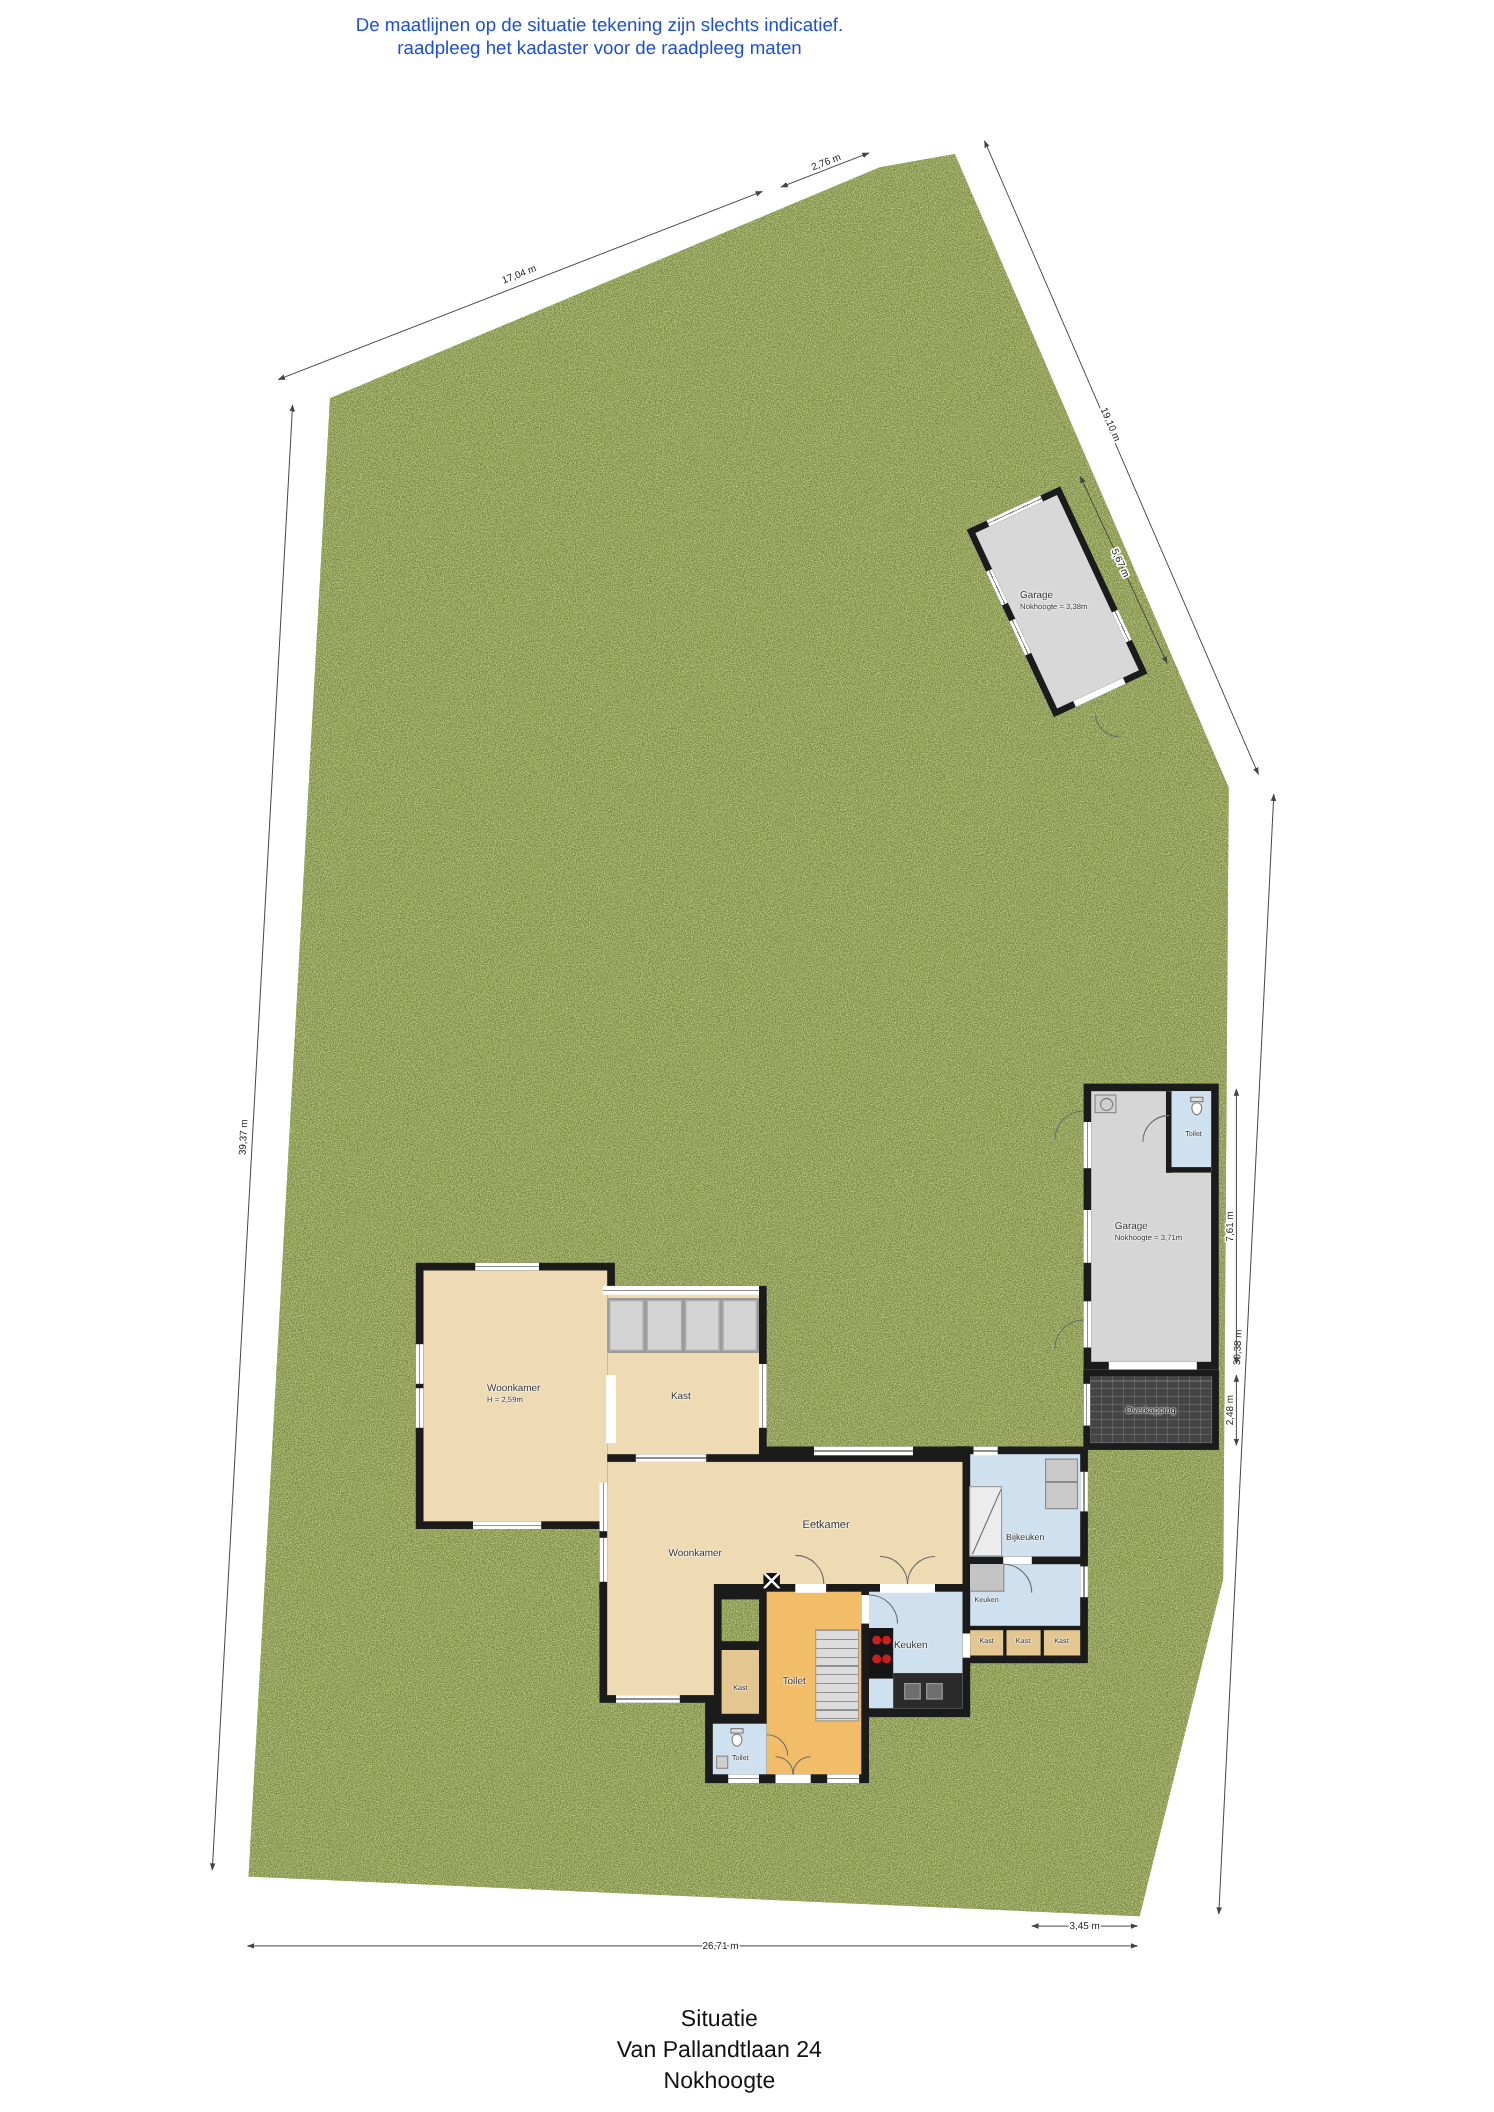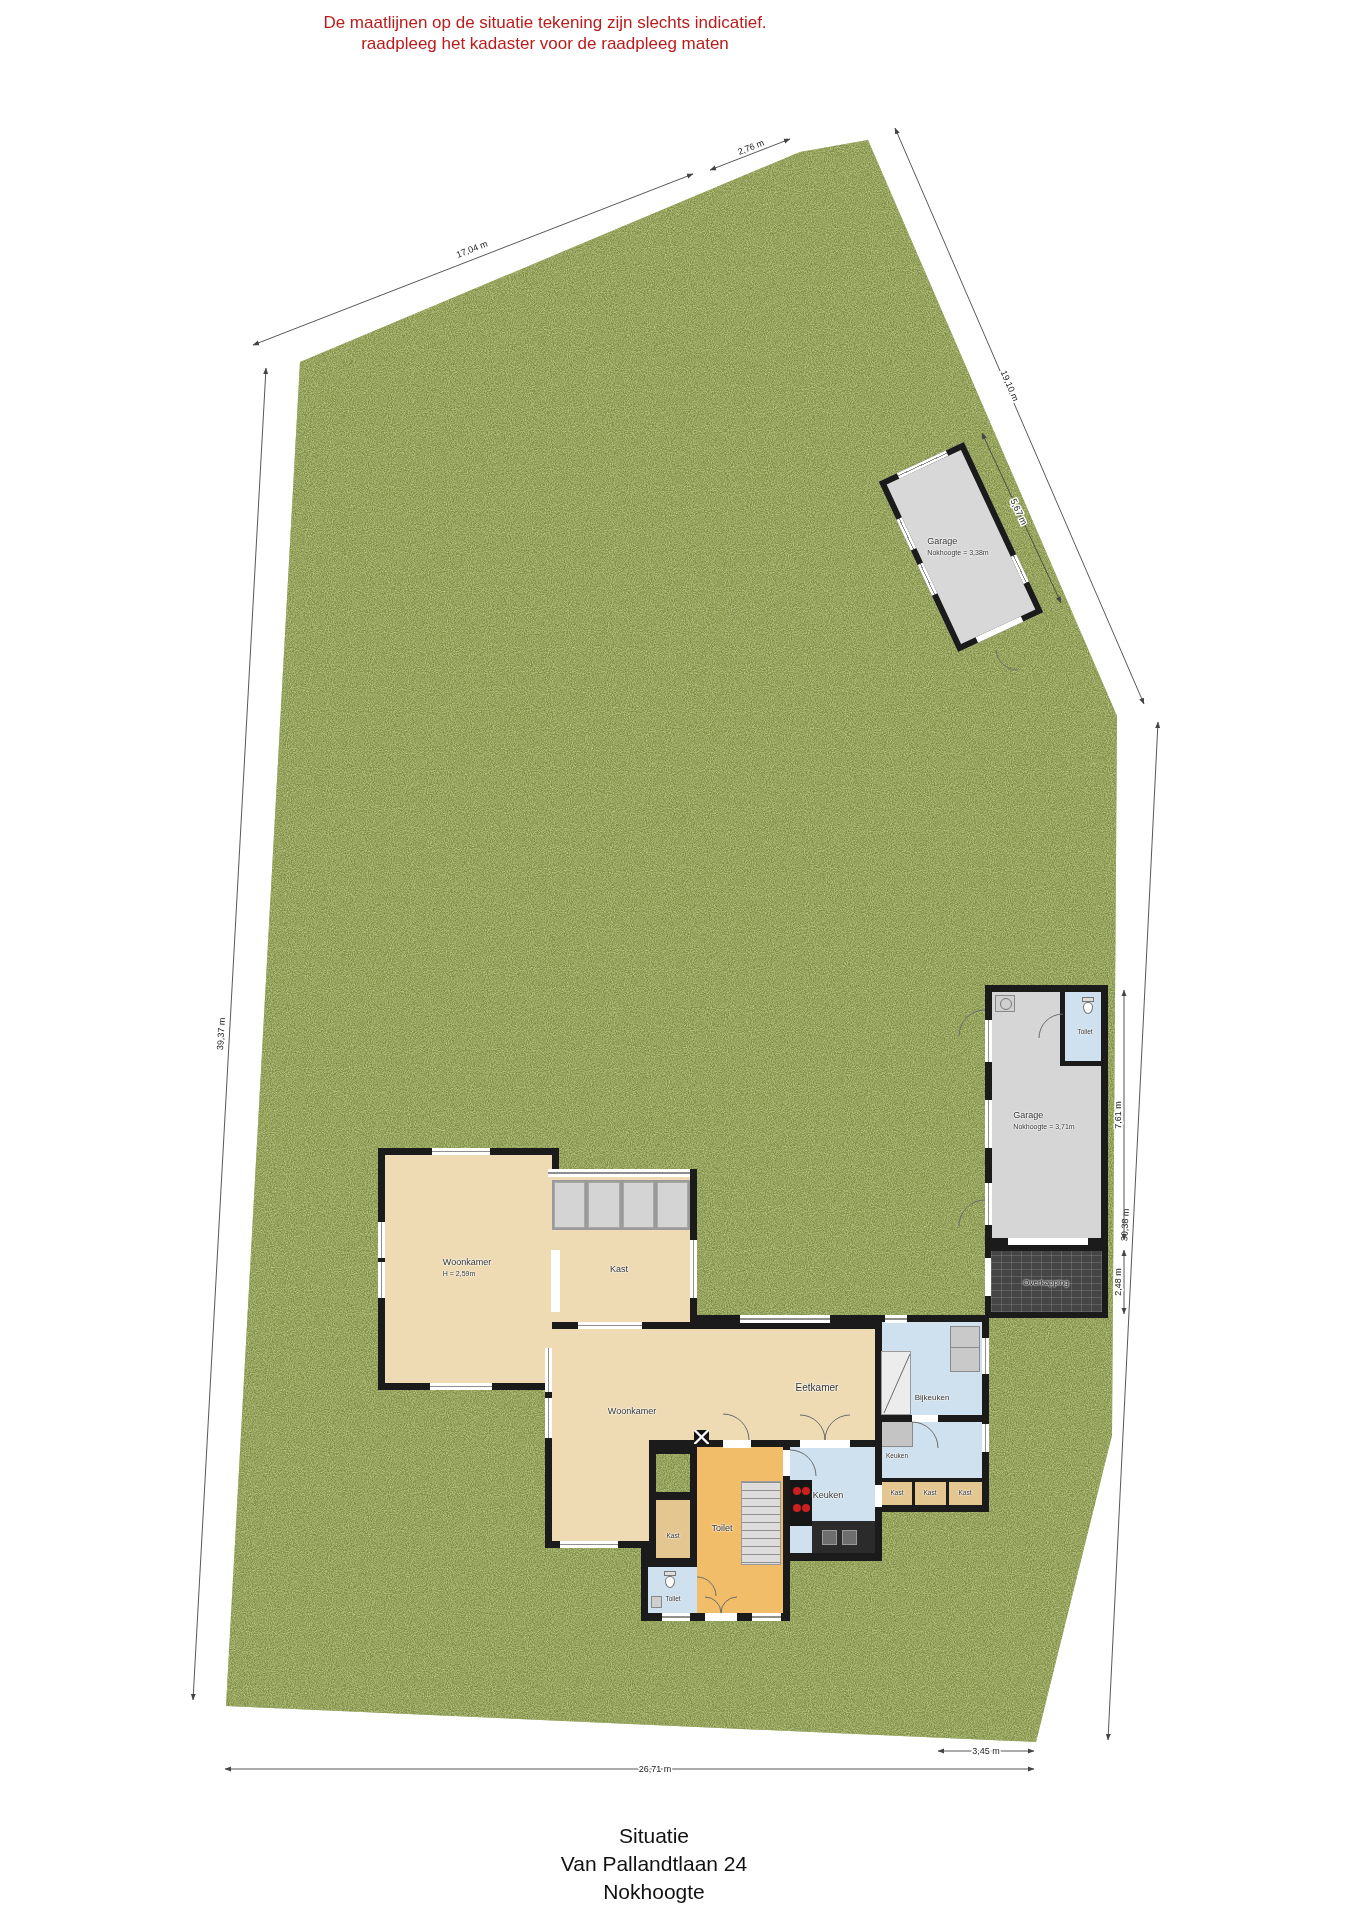--- a/index.html
+++ b/index.html
@@ -1,21 +1,21 @@
 <!DOCTYPE html>
 <html><head>
 <meta charset="utf-8">
 <style>
   html,body{margin:0;padding:0;background:#fff;}
   .canvas{position:relative;width:1358px;height:1920px;background:#fff;overflow:hidden;
           font-family:"Liberation Sans",sans-serif;}
   svg.base{position:absolute;left:0;top:0;z-index:0;}
   svg.overlay{position:absolute;left:0;top:0;z-index:50;pointer-events:none;}
   .disclaimer{position:absolute;left:545px;top:12px;transform:translateX(-50%);z-index:60;
-              font-size:17px;line-height:21px;color:#b91c1c;text-align:center;white-space:nowrap;}
+              font-size:17px;line-height:21px;color:#1d4ed8;text-align:center;white-space:nowrap;}
   .footer{position:absolute;left:654px;top:1822px;transform:translateX(-50%);z-index:60;
           font-size:21px;line-height:28px;color:#111;text-align:center;white-space:nowrap;}
   .wb{position:absolute;background:#1b1b1b;z-index:10;}
   .fl{position:absolute;z-index:20;}
   .tan{background:#eedbb3;} .blue{background:#cfe1ee;} .orange{background:#f2bd69;}
   .ktan{background:#e4c690;}
   .winH{position:absolute;z-index:25;background:linear-gradient(to bottom,#fff 0 42%,#8f8f8f 42% 58%,#fff 58% 100%);}
   .winV{position:absolute;z-index:25;background:linear-gradient(to right,#fff 0 42%,#8f8f8f 42% 58%,#fff 58% 100%);}
   .gap{position:absolute;z-index:25;background:#fff;}
   .lb{position:absolute;z-index:40;transform:translate(-50%,-50%);font-size:9px;color:#333;
@@ -231,21 +231,21 @@
     <div>Overkapping</div>
   </div>
 
   <div class="lb" style="left:467px;top:1267px">
     <div>Woonkamer</div>
     <div class="nt">H = 2,59m</div>
   </div>
   <div class="lb" style="left:619px;top:1270px">
     <div>Kast</div>
   </div>
-  <div class="lb" style="left:817px;top:1387px;font-size:10px">
+  <div class="lb" style="left:751px;top:1387px;font-size:10px">
     <div>Eetkamer</div>
   </div>
   <div class="lb" style="left:632px;top:1412px">
     <div>Woonkamer</div>
   </div>
   <div class="lb md" style="left:932px;top:1398px">
     <div>Bijkeuken</div>
   </div>
   <div class="lb sm" style="left:897px;top:1456px">
     <div>Keuken</div>

